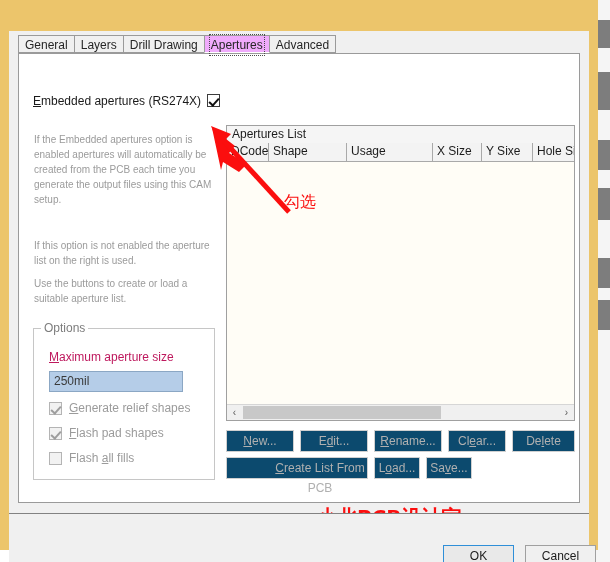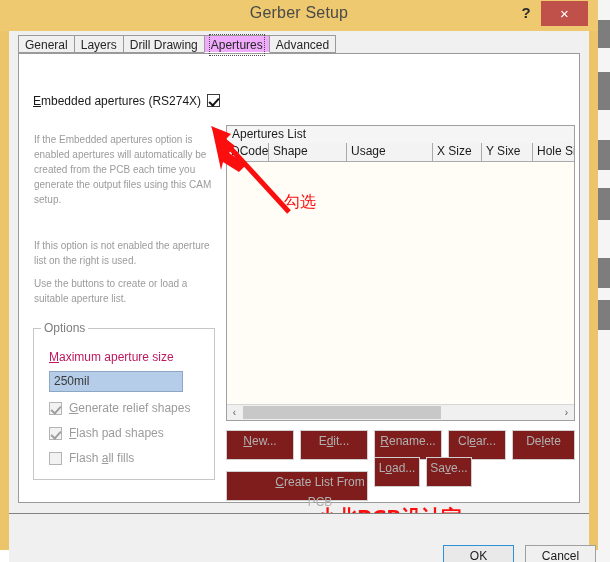--- a/index.html
+++ b/index.html
@@ -306,35 +306,35 @@
     width: 198px;
     height: 13px;
     background: #c8c8c8;
   }
 
   
   .btn {
     position: absolute;
     font-size: 12px;
     text-align: center;
-    background: #7f1d1d;
+    background: #0c4a6e;
     border: 1px solid #d0d0d0;
     color: #b0b0b0;
     box-sizing: border-box;
     cursor: default;
     line-height: 20px;
-    height: 30px;
+    height: 22px;
   }
   .btn u { text-decoration: underline; }
   #btn-new     { left: 207px; top: 376px; width: 68px; }
   #btn-edit    { left: 281px; top: 376px; width: 68px; }
   #btn-rename  { left: 355px; top: 376px; width: 68px; }
   #btn-clear   { left: 429px; top: 376px; width: 58px; }
   #btn-delete  { left: 493px; top: 376px; width: 63px; }
-  #btn-create  { left: 207px; top: 417px; width: 142px; padding-left: 46px; }
+  #btn-create  { left: 207px; top: 403px; width: 142px; padding-left: 46px; }
   #btn-load    { left: 355px; top: 403px; width: 46px; }
   #btn-save    { left: 407px; top: 403px; width: 46px; }
 
   
   #arrow-svg {
     position: absolute;
     left: 190px; top: 70px;
     width: 90px; height: 95px;
     pointer-events: none;
   }
@@ -418,25 +418,20 @@
   <div class="ps-seg" style="top:20px;height:28px;"></div>
   <div class="ps-seg" style="top:72px;height:38px;"></div>
   <div class="ps-seg" style="top:140px;height:30px;"></div>
   <div class="ps-seg" style="top:188px;height:32px;"></div>
   <div class="ps-seg" style="top:258px;height:30px;"></div>
   <div class="ps-seg" style="top:300px;height:30px;"></div>
 </div>
 
 <div id="window">
 
-  <div id="titlebar">
-    <div id="title-text">Gerber Setup</div>
-    <div id="help-btn">?</div>
-    <div id="close-btn">×</div>
-  </div>
 
   <div id="client">
 
     <div id="tabstrip">
       <div class="tab"><span class="tab-inner">General</span></div><div class="tab"><span class="tab-inner">Layers</span></div><div class="tab"><span class="tab-inner">Drill Drawing</span></div><div class="tab selected"><span class="tab-inner">Apertures</span></div><div class="tab"><span class="tab-inner">Advanced</span></div>
     </div>
 
     <div id="tabpage">
 
       <div id="embedded-row">

